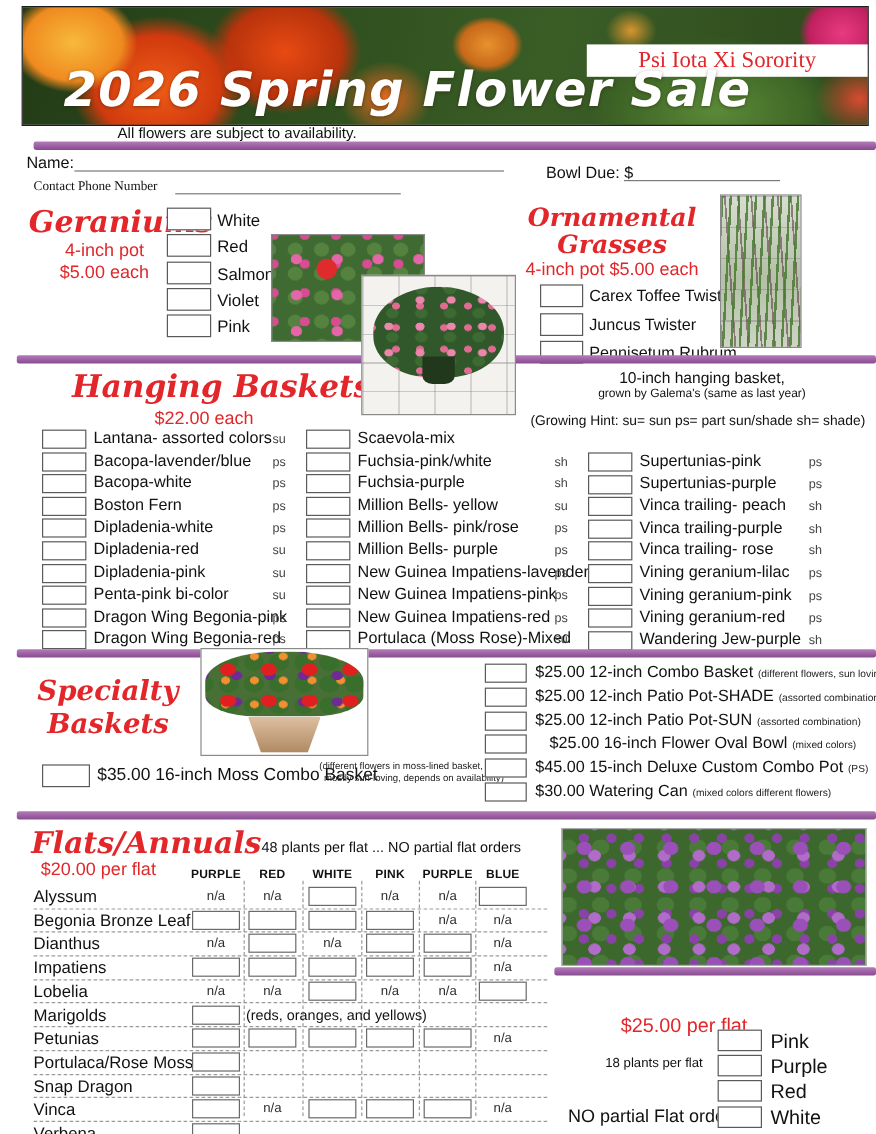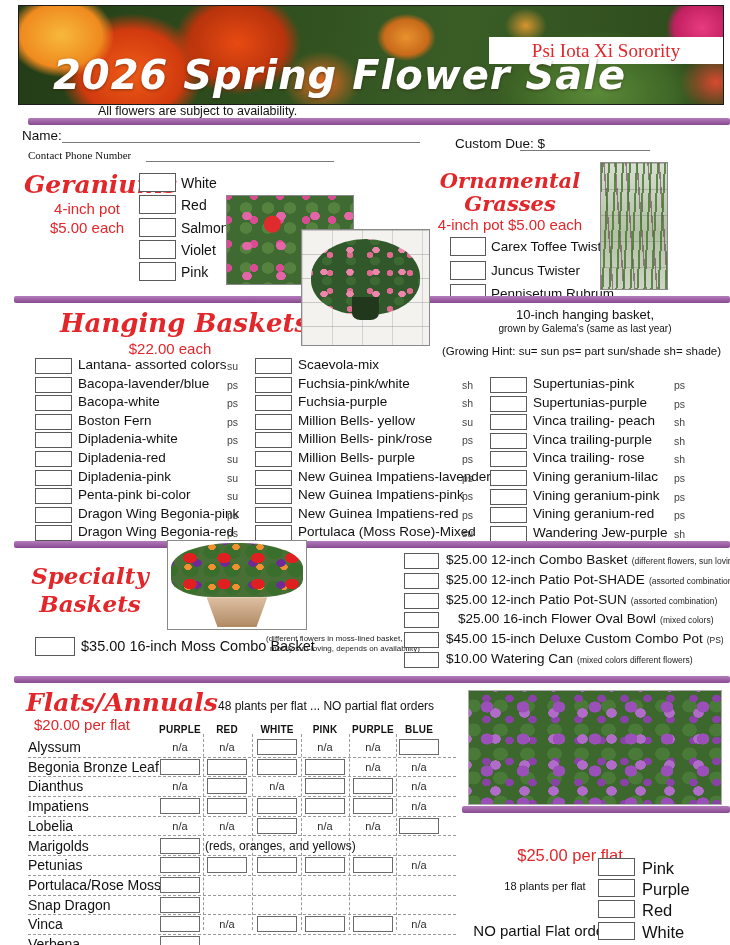--- a/index.html
+++ b/index.html
@@ -99,21 +99,21 @@
     <div class="a org-box">Psi Iota Xi Sorority</div>
     <div class="a banner-title">2026 Spring Flower Sale</div>
   </div>
   <div class="a" style="left:98px;top:104px;font-size:12.5px;">All flowers are subject to availability.</div>
   <div class="bar" style="left:28px;top:118px;width:702px;"></div>
 
   <div class="a" style="left:22px;top:128px;font-size:13.5px;">Name:</div>
   <div class="uline" style="left:62px;top:128px;width:358px;height:14px;"></div>
   <div class="a" style="left:28px;top:149px;font-size:11px;font-family:'Liberation Serif',serif;">Contact Phone Number</div>
   <div class="uline" style="left:146px;top:148px;width:188px;height:13px;"></div>
-  <div class="a" style="left:455px;top:136px;font-size:13.5px;">Custom Due: $</div>
+  <div class="a" style="left:455px;top:136px;font-size:13.5px;">Bowl Due: $</div>
   <div class="uline" style="left:520px;top:136px;width:130px;height:14px;"></div>
 
   <div class="a script ctr" style="left:24px;top:170px;width:126px;font-size:25px;">Geraniums</div>
   <div class="a red ctr" style="left:24px;top:200px;width:126px;font-size:15px;">4-inch pot</div>
   <div class="a red ctr" style="left:24px;top:219px;width:126px;font-size:15px;">$5.00 each</div>
   <div class="a" id="geranium-options" style="left:139px;top:173px;width:120px;height:120px;">
       <div class="cbx" style="left: 0px; top: 0px; width: 37px; height: 19px;"></div>
       <div class="a nowrap" style="left: 42px; top: 2px; font-size: 14px;">White</div>
       <div class="cbx" style="left: 0px; top: 22.3px; width: 37px; height: 19px;"></div>
       <div class="a nowrap" style="left: 42px; top: 24.3px; font-size: 14px;">Red</div>
@@ -263,21 +263,21 @@
       <div class="a nowrap" style="left: 42px; top: -1px; font-size: 13.5px;"><span>$25.00 12-inch Combo Basket</span><span class="small-note" style="margin-left: 4px;">(different flowers, sun loving)</span></div>
       <div class="cbx" style="left: 0px; top: 19.8px; width: 35px; height: 16px;"></div>
       <div class="a nowrap" style="left: 42px; top: 18.8px; font-size: 13.5px;"><span>$25.00 12-inch Patio Pot-SHADE</span><span class="small-note" style="margin-left: 4px;">(assorted combination)</span></div>
       <div class="cbx" style="left: 0px; top: 39.6px; width: 35px; height: 16px;"></div>
       <div class="a nowrap" style="left: 42px; top: 38.6px; font-size: 13.5px;"><span>$25.00 12-inch Patio Pot-SUN</span><span class="small-note" style="margin-left: 4px;">(assorted combination)</span></div>
       <div class="cbx" style="left: 0px; top: 59.4px; width: 35px; height: 16px;"></div>
       <div class="a nowrap" style="left: 42px; top: 58.4px; font-size: 13.5px; margin-left: 12px;"><span>$25.00 16-inch Flower Oval Bowl</span><span class="small-note" style="margin-left: 4px;">(mixed colors)</span></div>
       <div class="cbx" style="left: 0px; top: 79.2px; width: 35px; height: 16px;"></div>
       <div class="a nowrap" style="left: 42px; top: 78.2px; font-size: 13.5px;"><span>$45.00 15-inch Deluxe Custom Combo Pot</span><span class="small-note" style="margin-left: 4px;">(PS)</span></div>
       <div class="cbx" style="left: 0px; top: 99px; width: 35px; height: 16px;"></div>
-      <div class="a nowrap" style="left: 42px; top: 98px; font-size: 13.5px;"><span>$10.00 Watering Can</span><span class="small-note" style="margin-left: 4px;">(mixed colors different flowers)</span></div>
+      <div class="a nowrap" style="left: 42px; top: 98px; font-size: 13.5px;"><span>$30.00 Watering Can</span><span class="small-note" style="margin-left: 4px;">(mixed colors different flowers)</span></div>
     </div>
 
   <div class="bar" style="left:14px;top:676px;width:716px;"></div>
 
   <div class="a script" style="left:26px;top:688px;font-size:25px;">Flats/Annuals</div>
   <div class="a red" style="left:34px;top:716px;font-size:15px;">$20.00 per flat</div>
   <div class="a nowrap" style="left:218px;top:699px;font-size:12px;">48 plants per flat ... NO partial flat orders</div>
   <div class="a" id="flats-table" style="left:28px;top:724px;width:428px;height:221px;">
       <div class="col-head" style="left: 126px;">PURPLE</div>
       <div class="col-head" style="left: 173px;">RED</div>

